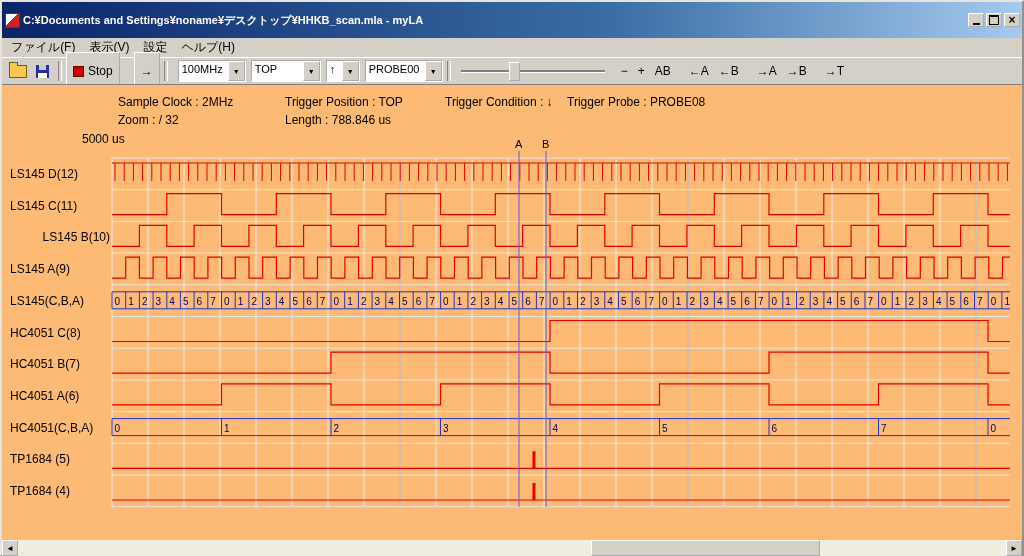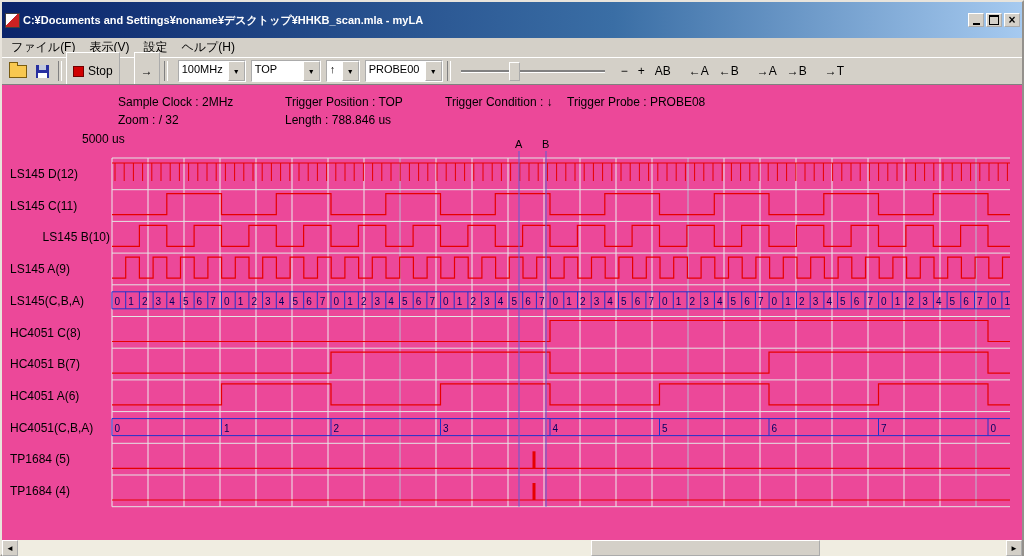--- a/index.html
+++ b/index.html
@@ -46,21 +46,21 @@
   .combo.w-edge{width:32px;}
   .combo.w-probe{width:76px;}
   .slider{width:148px;height:22px;position:relative;display:inline-block;margin-left:4px;}
   .slider-track{position:absolute;left:2px;right:2px;top:10px;height:2px;background:#808080;
     border-bottom:1px solid #fff;}
   .slider-thumb{position:absolute;left:50px;top:2px;width:9px;height:17px;background:#d4d0c8;
     border:1px outset #fff;}
   .flatbtn{height:22px;border:none;background:transparent;font-size:12px;padding:0 4px;margin-left:2px;}
   .grp{margin-left:10px;}
   
-  .client{position:relative;height:455px;background:#ec4899;border-top:1px solid #808080;overflow:hidden;}
+  .client{position:relative;height:455px;background:#fdba74;border-top:1px solid #808080;overflow:hidden;}
   .inf{position:absolute;font-size:12px;white-space:nowrap;}
   .ch-label{position:absolute;left:8px;width:100px;font-size:12px;white-space:nowrap;}
   #wave-svg{position:absolute;left:0;top:0;}
   
   .hscroll{height:16px;display:flex;background:#d4d0c8;}
   .sb-btn{width:16px;height:16px;background:#d4d0c8;border:1px outset #fff;font-size:8px;
     display:flex;align-items:center;justify-content:center;padding:0;}
   .sb-track{flex:1;position:relative;background:#f0ede1;}
   .sb-thumb{position:absolute;top:0;height:14px;background:#d4d0c8;border:1px outset #fff;}
   

